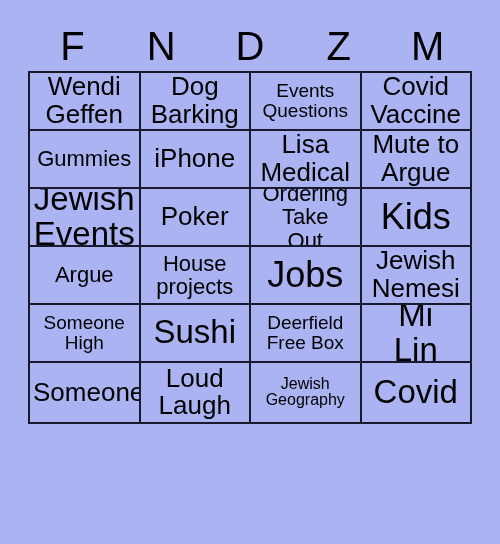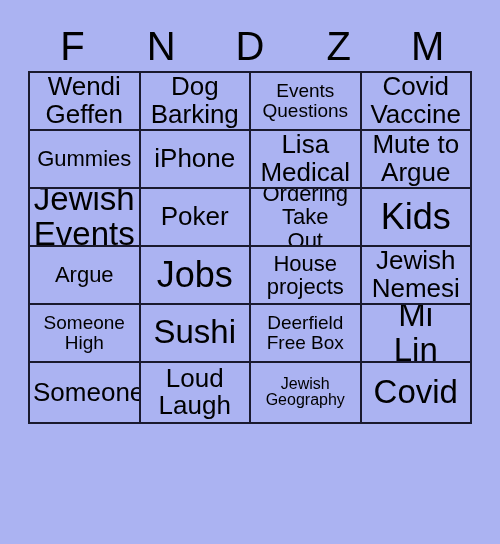--- a/index.html
+++ b/index.html
@@ -133,27 +133,27 @@
         <span class="txt">Ordering
 Take
 Out</span>
       </div>
     <div class="cell s-xxl">
         <span class="txt">Kids</span>
       </div>
     <div class="cell s-md">
         <span class="txt">Argue</span>
       </div>
-    <div class="cell s-xxl">
-        <span class="txt">Jobs</span>
-      </div>
-
     <div class="cell s-md">
         <span class="txt">House
 projects</span>
+      </div>
+
+    <div class="cell s-xxl">
+        <span class="txt">Jobs</span>
       </div>
     <div class="cell s-lg">
         <span class="txt">Jewish
 Nemesi</span>
       </div>
     <div class="cell s-sm">
         <span class="txt">Someone
 High</span>
       </div>
     <div class="cell s-xl">

